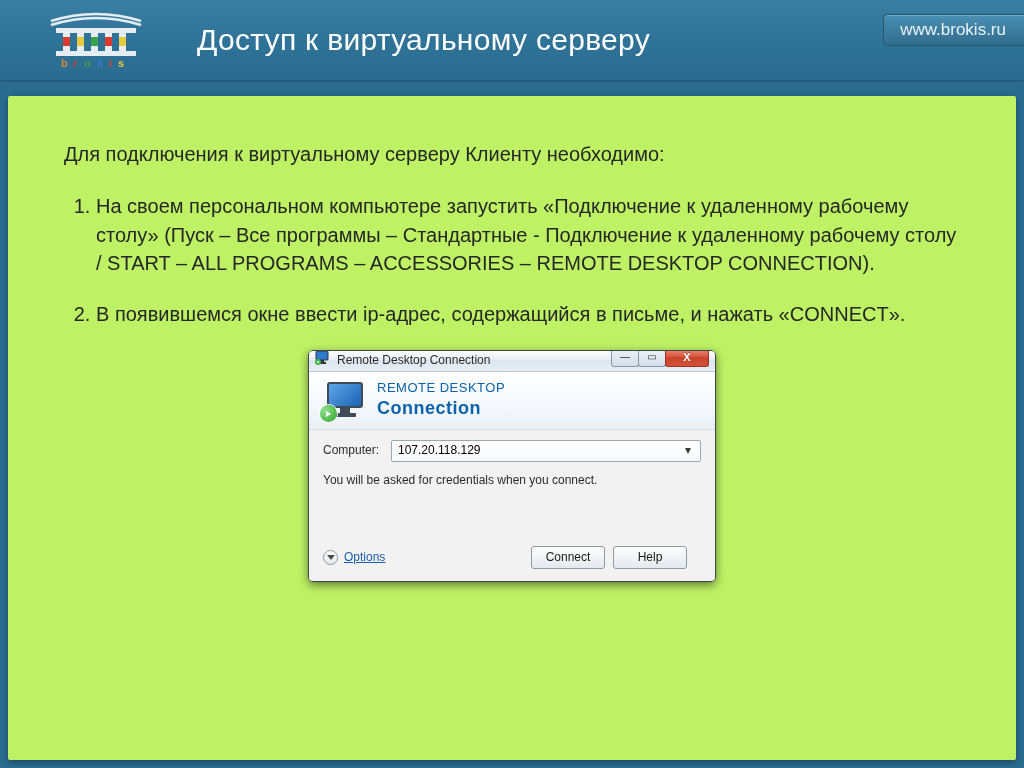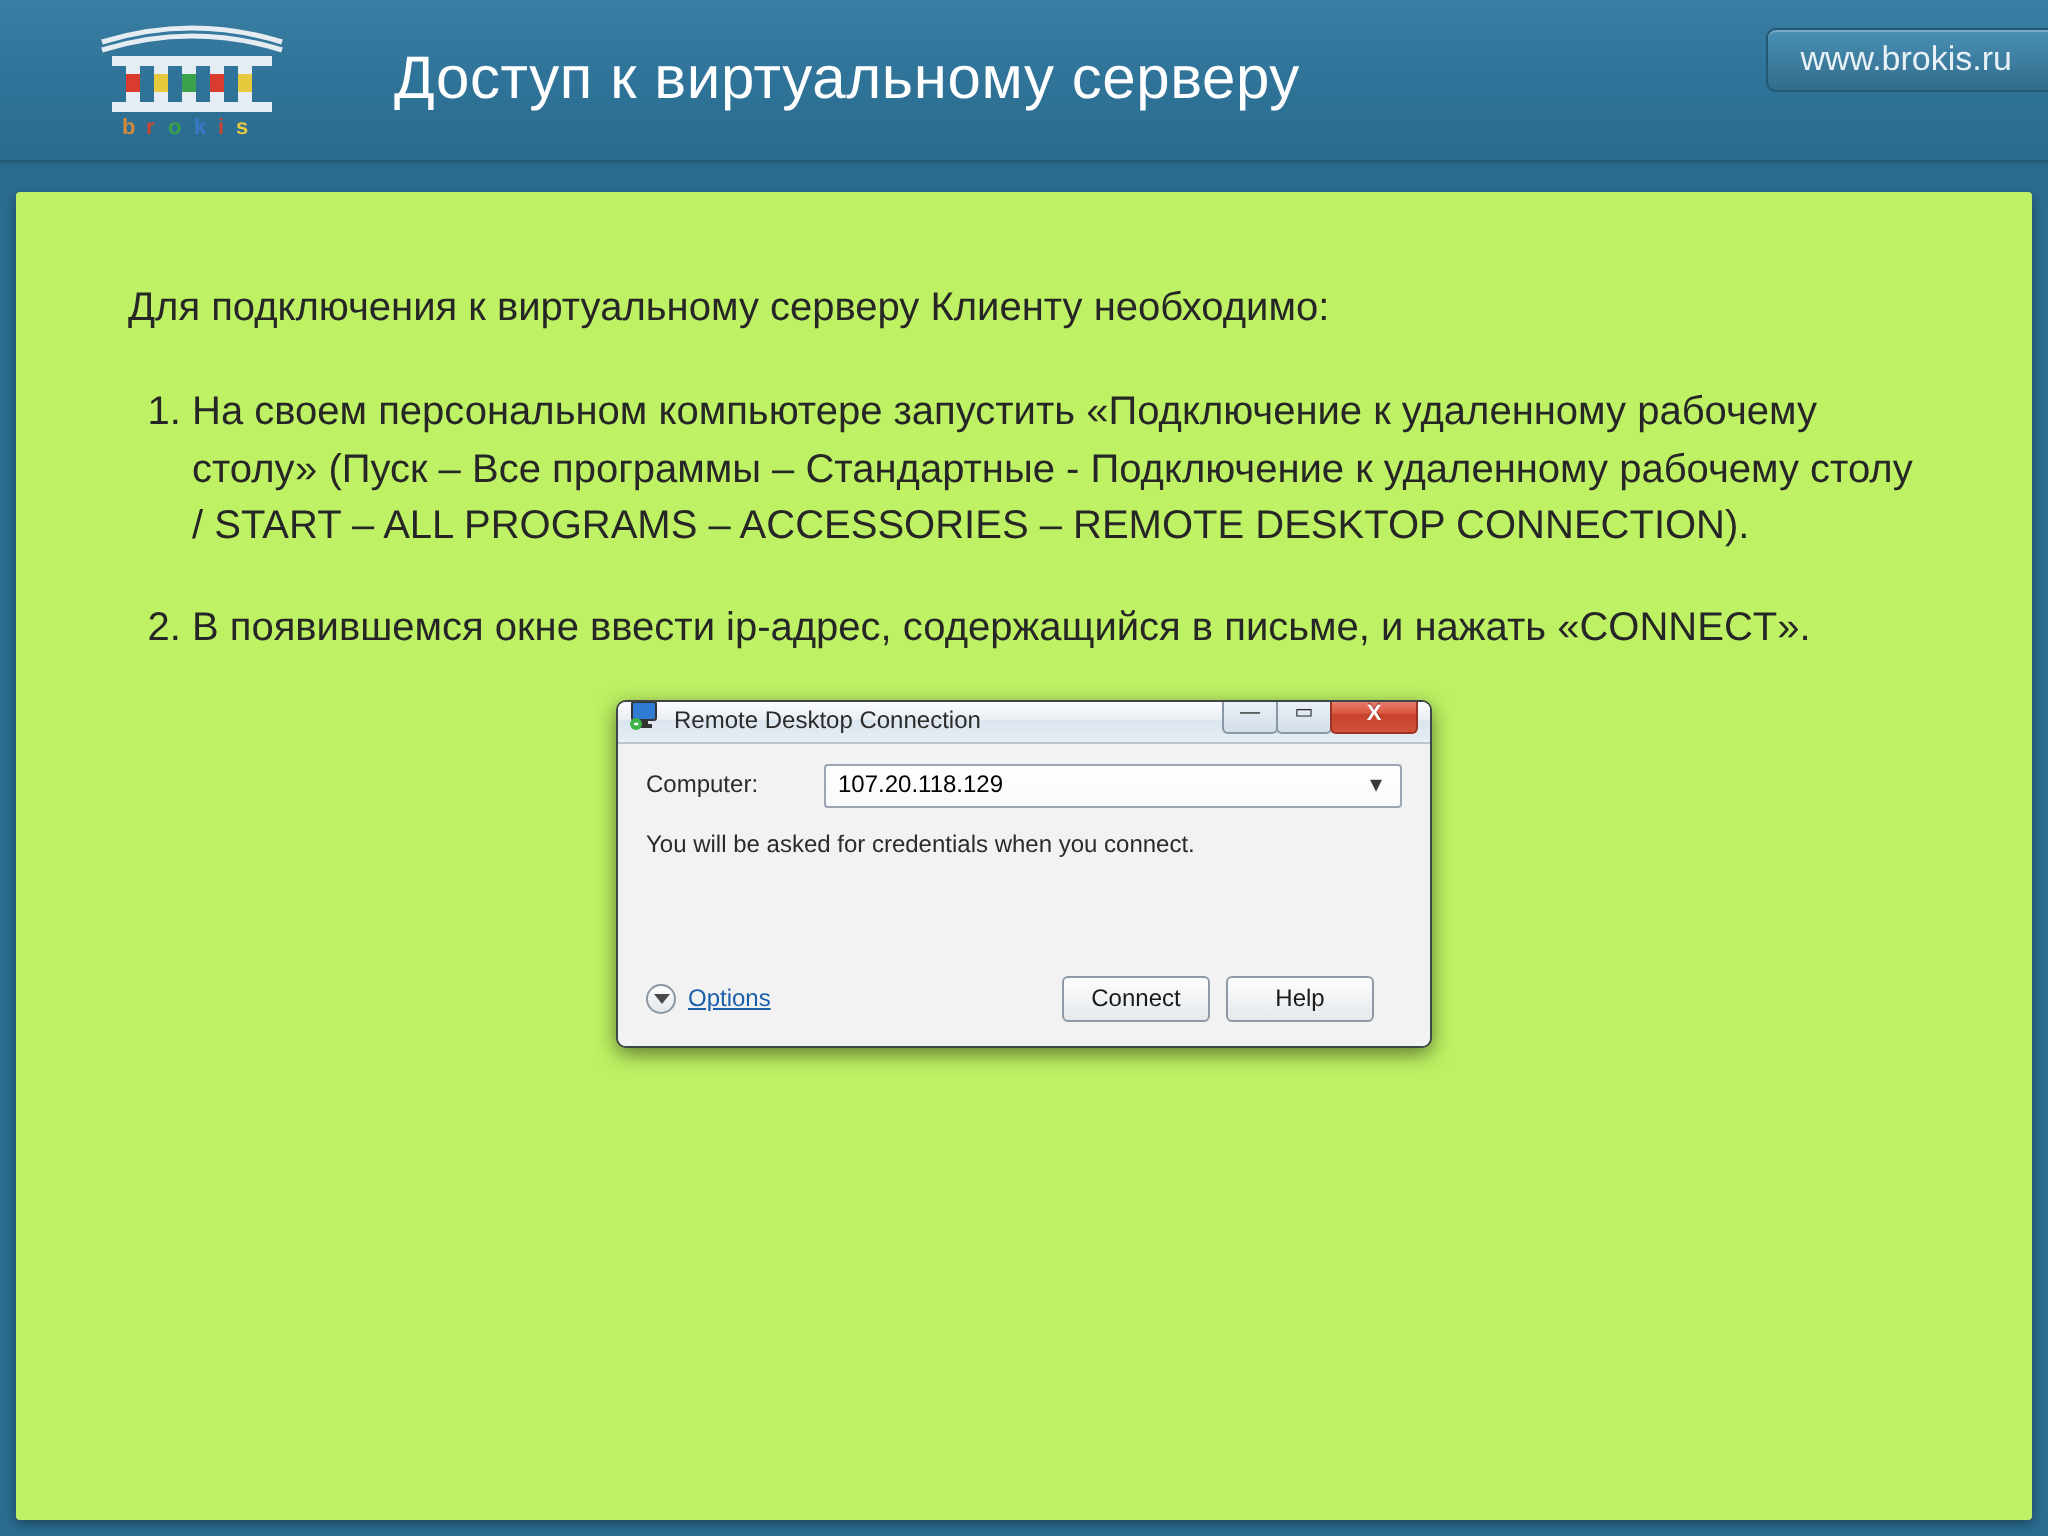--- a/index.html
+++ b/index.html
@@ -109,21 +109,21 @@
   .monitor-icon .scr { position:absolute; left:4px; top:2px; width:36px; height:26px;
     background:linear-gradient(135deg,#5da5e8,#1c62b3); border:2px solid #3e4a55; border-radius:3px;}
   .monitor-icon .stand{ position:absolute; left:17px; top:28px; width:10px;height:6px; background:#3e4a55;}
   .monitor-icon .base{ position:absolute; left:11px; top:33px; width:22px;height:4px; background:#3e4a55; border-radius:1px;}
   .monitor-icon .badge{ position:absolute; left:-3px; bottom:-2px; width:17px;height:17px; border-radius:50%;
     background:radial-gradient(circle at 30% 30%, #8ee08a, #2fa72c); box-shadow:0 0 0 1px #fff; display:flex;align-items:center;justify-content:center;}
   .monitor-icon .badge::after{content:""; border-left:5px solid #fff; border-top:3px solid transparent; border-bottom:3px solid transparent;}
   .banner-text .l1 { color:#0a62ab; font-size:13px; letter-spacing:.5px;}
   .banner-text .l2 { color:#0a62ab; font-size:18px; font-weight:bold; letter-spacing:.5px; margin-top:-2px;}
   .rdc-body { padding:10px 14px 6px 14px; background:#f2f2f2;}
-  .rdc-row { display:flex; align-items:center; margin-bottom:10px;gap:21px;}
+  .rdc-row { display:flex; align-items:center; margin-bottom:10px;}
   .rdc-row label { width:68px; color:#2b2b2b;}
   .combo {
     flex:1; height:22px;
     background:linear-gradient(to bottom,#ffffff,#f7f9fb);
     border:1px solid #9aa7b3; border-radius:2px;
     display:flex; align-items:center; padding:0 4px 0 6px;
     font-size:12px; color:#000;
   }
   .combo .val{ flex:1; }
   .combo .caret{ width:16px; text-align:center; color:#3a3a3a;}
@@ -211,20 +211,32 @@
           </div>
         <div class="winbtn">
             <span>▭</span>
           </div>
         <div class="winbtn close">
             <span>X</span>
           </div>
       </div>
     </div>
 
+    <div class="rdc-banner">
+      <div class="monitor-icon">
+        <div class="scr"></div>
+          <div class="stand"></div>
+          <div class="base"></div>
+          <div class="badge"></div>
+      </div>
+      <div class="banner-text">
+        <div class="l1">REMOTE DESKTOP</div>
+        <div class="l2">Connection</div>
+      </div>
+    </div>
 
     <div class="rdc-body">
       <div class="rdc-row">
         <label>Computer:</label>
         <div class="combo">
           <span class="val">107.20.118.129</span>
           <span class="caret">▾</span>
         </div>
       </div>
       <div class="rdc-note">You will be asked for credentials when you connect.</div>

